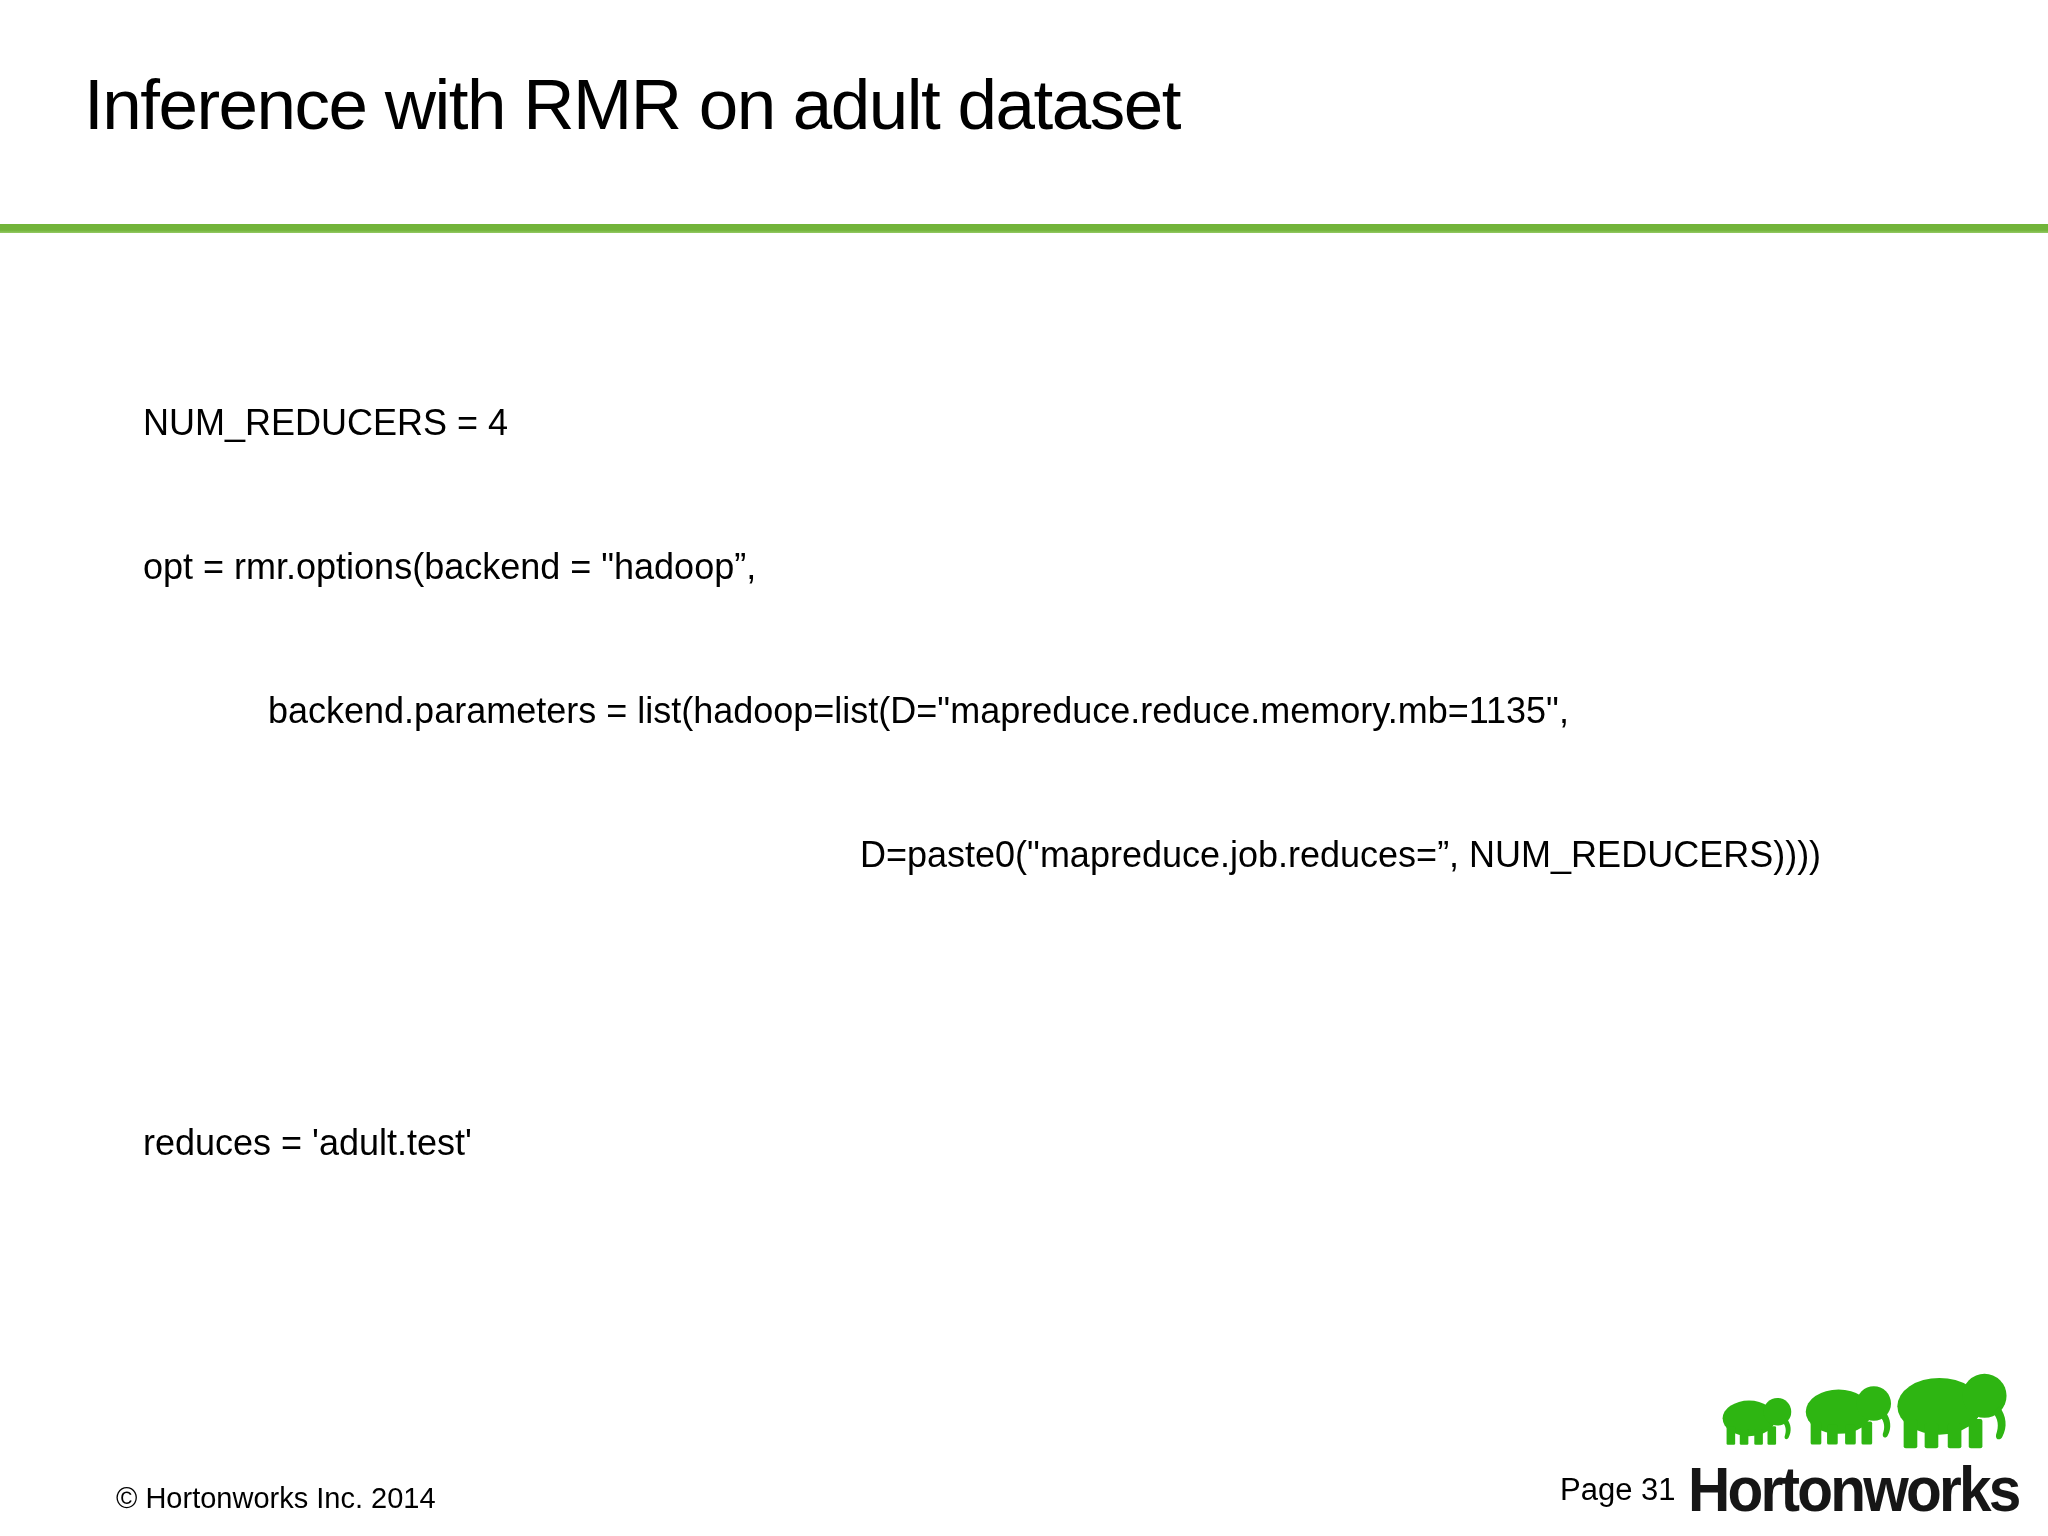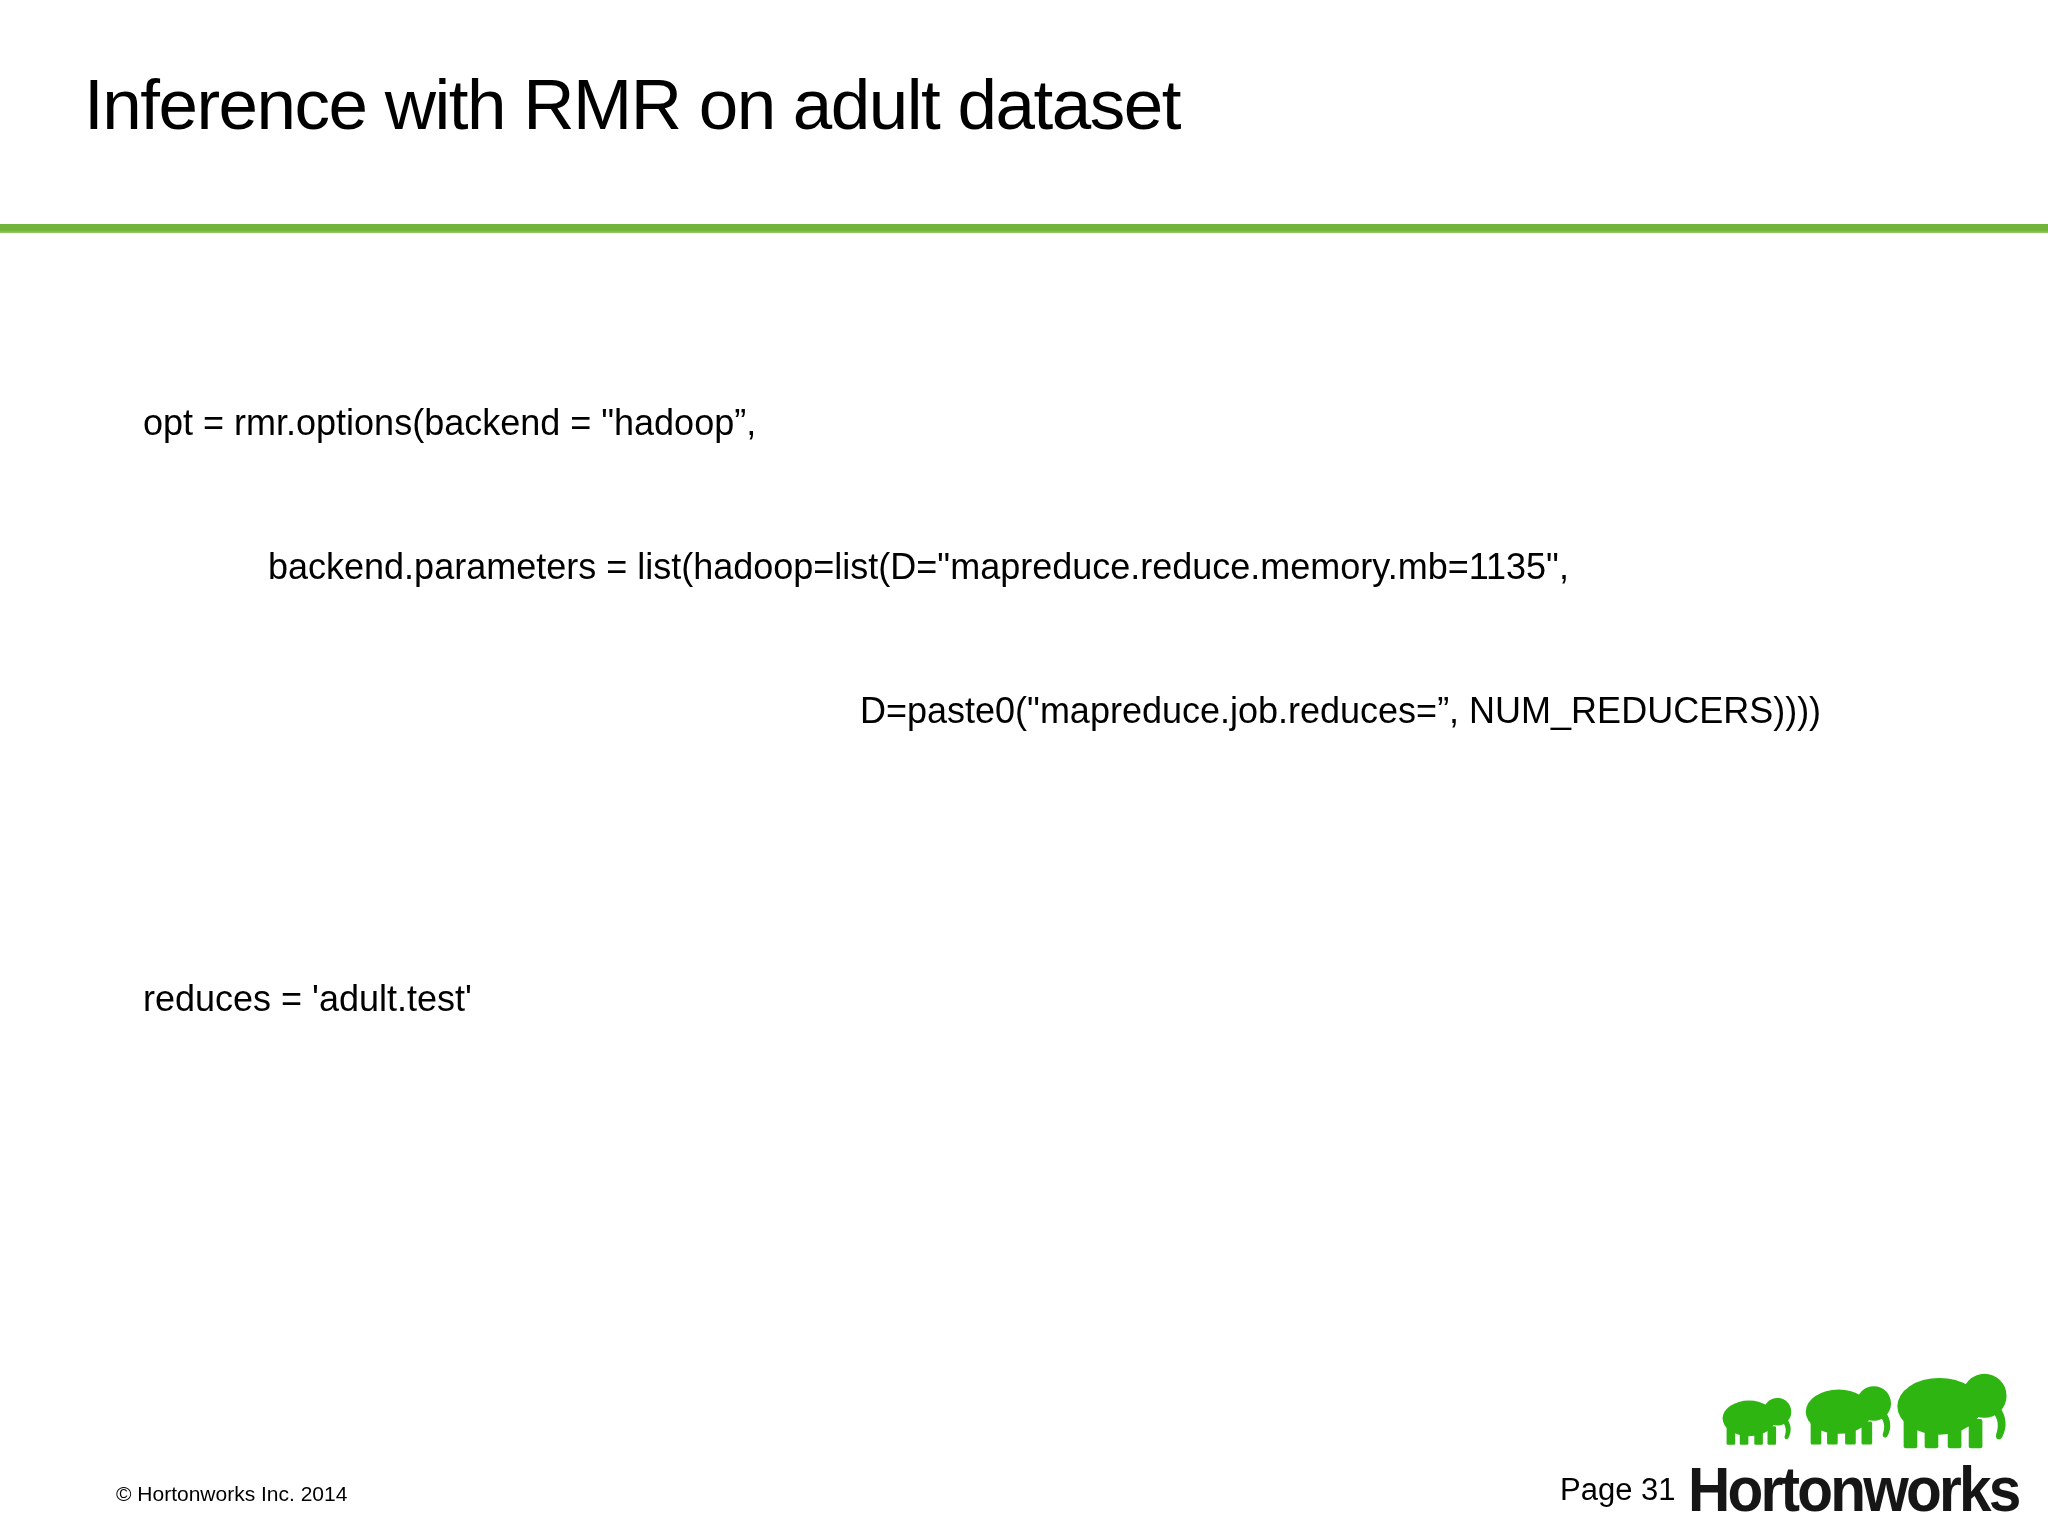--- a/index.html
+++ b/index.html
@@ -33,21 +33,21 @@
     line-height:48px;
     white-space:pre;
     color:#000;
   }
   .cl{min-height:48px;}
   .ind-a{padding-left:125px;}
   .ind-b{padding-left:717px;}
   .copyright{
     position:absolute;
     left:116px;top:1482px;
-    font-size:21px;
+    font-size:29px;
     color:#000;
   }
   .page-label{
     position:absolute;
     left:1560px;top:1472px;
     font-size:31px;
     color:#000;
   }
   .logo{
     position:absolute;
@@ -75,20 +75,21 @@
 </head>
 <body>
 
 <div class="slide">
 
   <div class="title">Inference with RMR on adult dataset</div>
 
   <div class="divider"></div>
 
   <div class="code">
+    <div class="cl">NUM_REDUCERS = 4</div>
     <div class="cl">opt = rmr.options(backend = "hadoop”,</div>
     <div class="cl ind-a">backend.parameters = list(hadoop=list(D="mapreduce.reduce.memory.mb=1135",</div>
     <div class="cl ind-b">D=paste0("mapreduce.job.reduces=”, NUM_REDUCERS))))</div>
     <div class="cl"></div>
     <div class="cl">reduces = 'adult.test'</div>
     <div class="cl"></div>
     
     
     
   </div>

